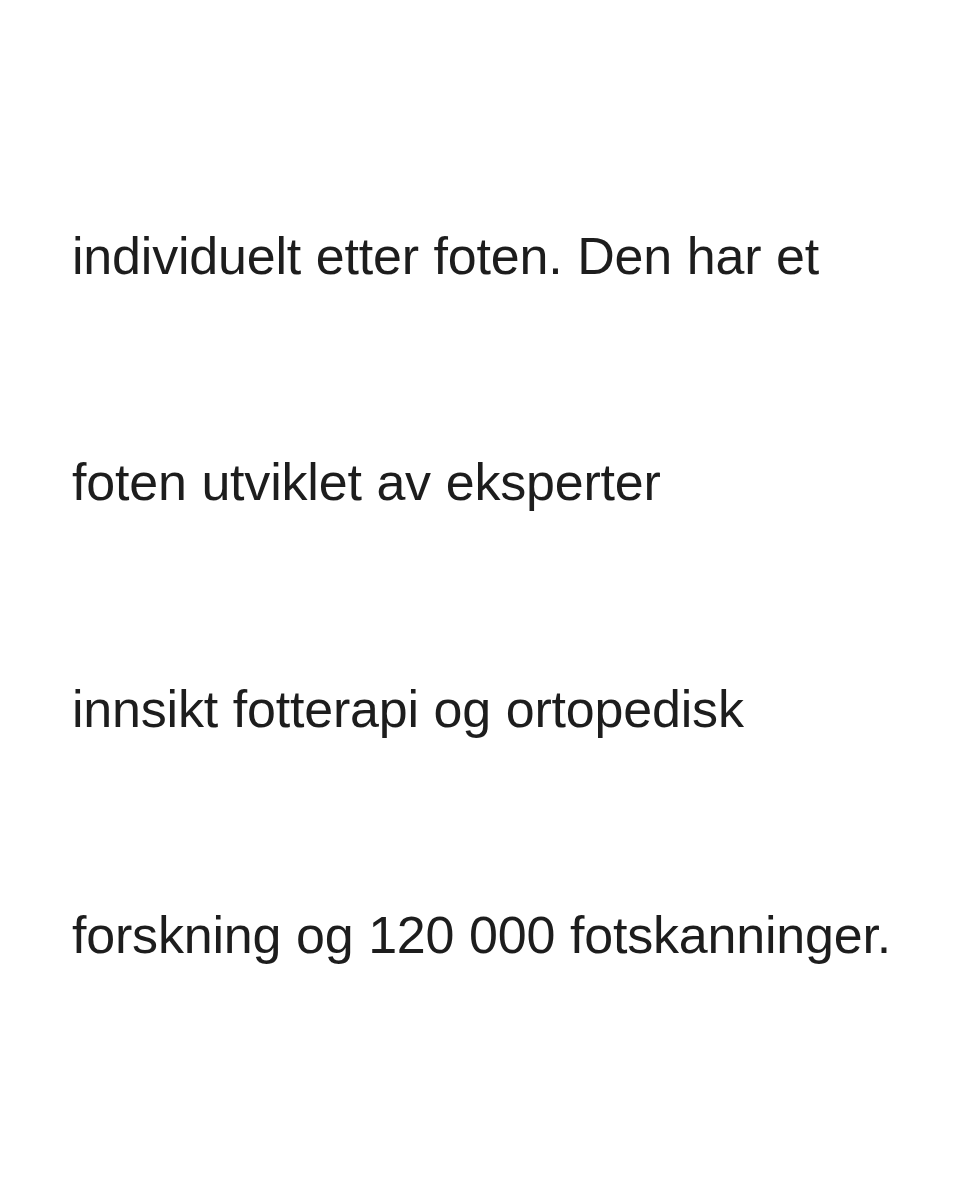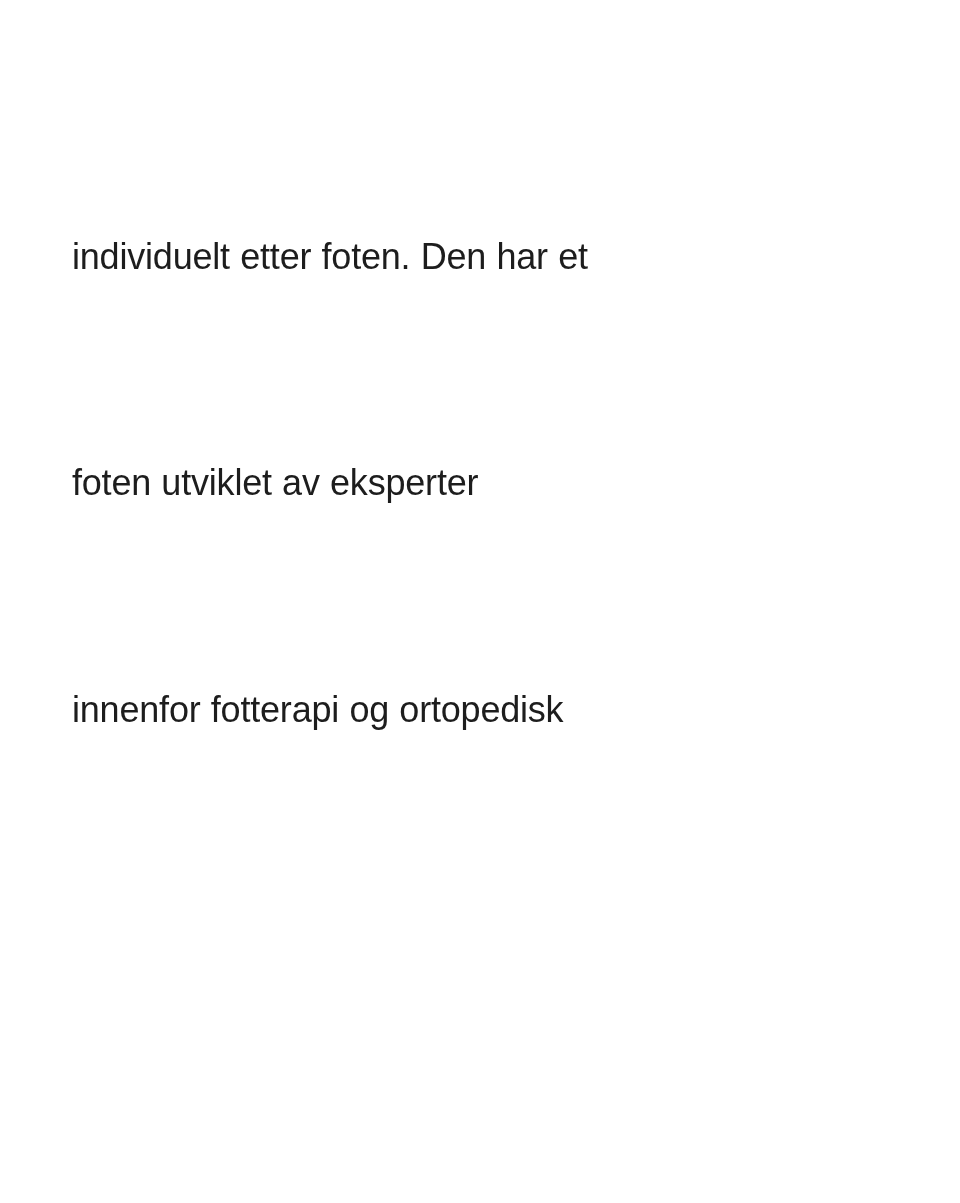--- a/index.html
+++ b/index.html
@@ -39,35 +39,36 @@
     word-spacing: 0.5px;
     white-space: pre-wrap;
     -webkit-font-smoothing: antialiased;
   }
 
   .line {
     display: block;
     height: 75.5px;
     line-height: 75.5px;
     white-space: nowrap;
-    font-size: 36px;
+    font-size: 52px;
     font-weight: 300;
     color: #1d1d1d;
   }
 </style>
 </head>
 <body style="background: rgb(255, 255, 255);">
 
 <div id="page" style="background: rgb(255, 255, 255);">
 
   <div id="description-block" style="color: rgb(29, 29, 29);">
 
     <span class="line">individuelt etter foten. Den har et</span>
     <span class="line">foten utviklet av eksperter</span>
-    <span class="line">innenfor fotterapi og ortopedisk</span>
+    <span class="line">innsikt fotterapi og ortopedisk</span>
+    <span class="line">forskning og 120 000 fotskanninger.</span>
     
     
     
     
     
     
     
     
     
     

